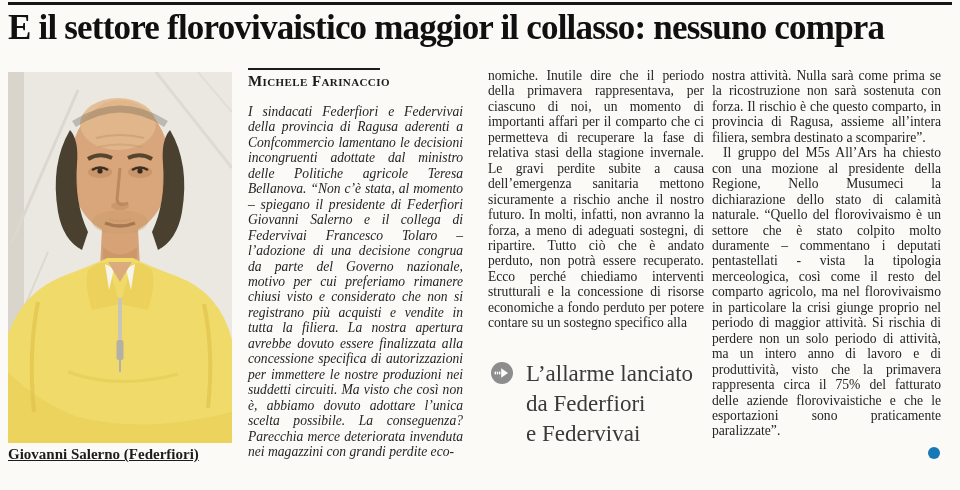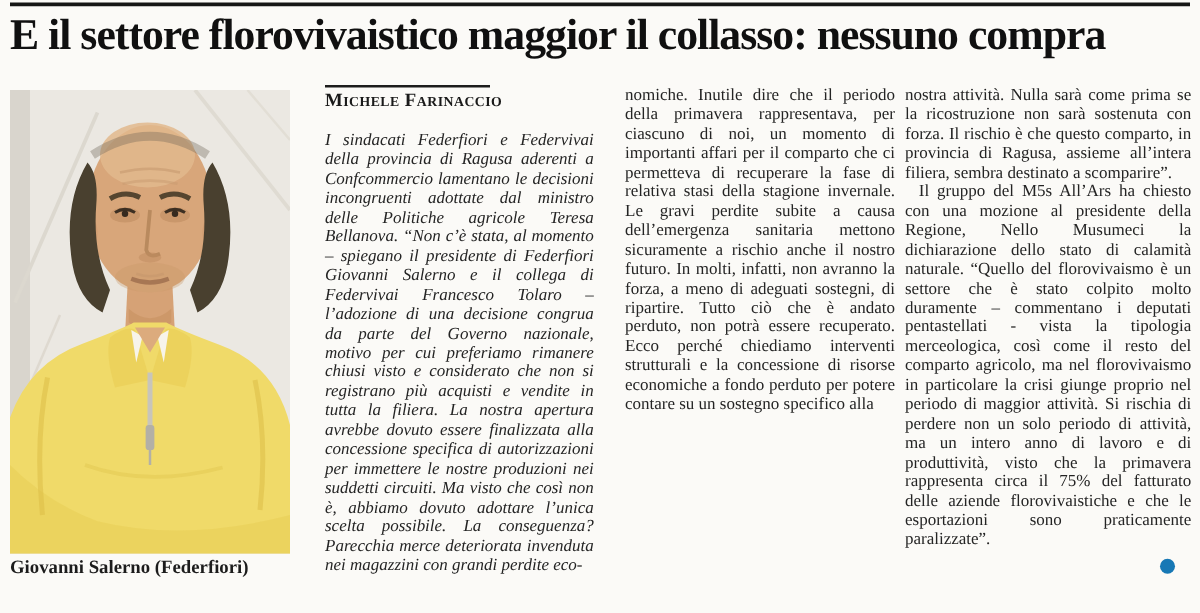--- a/index.html
+++ b/index.html
@@ -14,23 +14,23 @@
     font-size:35px;font-weight:bold;color:#101010;letter-spacing:-0.8px;
     white-space:nowrap;
   }
   .photo{
     position:absolute;left:8px;top:72px;width:224px;height:371px;margin:0;
     overflow:hidden;background:#ebe8e2;
   }
   .photo svg{display:block;}
   .caption{
     position:absolute;left:8px;top:446px;width:230px;
-    font-size:15px;font-weight:bold;color:#1c1c1c;
+    font-size:15px;font-weight:bold;color:#1c1c1c;text-decoration:underline;
   }
-  .col{position:absolute;top:66px;margin-left:12px;}
+  .col{position:absolute;top:66px;}
   .col1{left:248px;width:215px;}
   .col2{left:488px;width:216px;top:68px;}
   .col3{left:712px;width:229px;top:68px;}
   .byline-rule{width:132px;height:2px;background:#1c1c1c;margin:2px 0 3px 0;}
   .byline{
     font-variant:small-caps;font-weight:bold;font-size:15px;
     letter-spacing:0.4px;color:#1a1a1a;
   }
   .body{
     margin:0;text-align:justify;
@@ -127,20 +127,34 @@
   <figcaption class="caption">Giovanni Salerno (Federfiori)</figcaption>
 
   <div class="col col1">
     <div class="byline-rule"></div>
     <div class="byline">Michele Farinaccio</div>
     <p class="body">I sindacati Federfiori e Federvivai della provincia di Ragusa aderenti a Confcommercio lamentano le decisioni incongruenti adottate dal ministro delle Politiche agricole Teresa Bellanova. “Non c’è stata, al momento – spiegano il presidente di Federfiori Giovanni Salerno e il collega di Federvivai Francesco Tolaro – l’adozione di una decisione congrua da parte del Governo nazionale, motivo per cui preferiamo rimanere chiusi visto e considerato che non si registrano più acquisti e vendite in tutta la filiera. La nostra apertura avrebbe dovuto essere finalizzata alla concessione specifica di autorizzazioni per immettere le nostre produzioni nei suddetti circuiti. Ma visto che così non è, abbiamo dovuto adottare l’unica scelta possibile. La conseguenza? Parecchia merce deteriorata invenduta nei magazzini con grandi perdite eco-</p>
   </div>
 
   <div class="col col2">
     <p class="body">nomiche. Inutile dire che il periodo della primavera rappresentava, per ciascuno di noi, un momento di importanti affari per il comparto che ci permetteva di recuperare la fase di relativa stasi della stagione invernale. Le gravi perdite subite a causa dell’emergenza sanitaria mettono sicuramente a rischio anche il nostro futuro. In molti, infatti, non avranno la forza, a meno di adeguati sostegni, di ripartire. Tutto ciò che è andato perduto, non potrà essere recuperato. Ecco perché chiediamo interventi strutturali e la concessione di risorse economiche a fondo perduto per potere contare su un sostegno specifico alla</p>
+    <div class="pullquote">
+      <span class="pq-icon">
+        <svg width="22" height="22" viewBox="0 0 22 22" xmlns="http://www.w3.org/2000/svg">
+          <circle cx="11" cy="11" r="11" fill="#8d8d8d"></circle>
+          <rect x="3.6" y="9.6" width="1.4" height="2.8" fill="#ffffff"></rect>
+          <rect x="5.8" y="9.6" width="1.4" height="2.8" fill="#ffffff"></rect>
+          <rect x="8.0" y="9.6" width="1.4" height="2.8" fill="#ffffff"></rect>
+          <path d="M10.2 6.3 L17 11 L10.2 15.7 Z" fill="#ffffff"></path>
+        </svg>
+      </span>
+      <div class="pq-text">L’allarme lanciato
+da Federfiori
+e Federvivai</div>
+    </div>
   </div>
 
   <div class="col col3">
     <p class="body">nostra attività. Nulla sarà come prima se la ricostruzione non sarà sostenuta con forza. Il rischio è che questo comparto, in provincia di Ragusa, assieme all’intera filiera, sembra destinato a scomparire”.</p>
     <p class="body indent">Il gruppo del M5s All’Ars ha chiesto con una mozione al presidente della Regione, Nello Musumeci la dichiarazione dello stato di calamità naturale. “Quello del florovivaismo è un settore che è stato colpito molto duramente – commentano i deputati pentastellati - vista la tipologia merceologica, così come il resto del comparto agricolo, ma nel florovivaismo in particolare la crisi giunge proprio nel periodo di maggior attività. Si rischia di perdere non un solo periodo di attività, ma un intero anno di lavoro e di produttività, visto che la primavera rappresenta circa il 75% del fatturato delle aziende florovivaistiche e che le esportazioni sono praticamente paralizzate”.</p>
   </div>
 
   <span class="end-dot"></span>
 
 </div>

